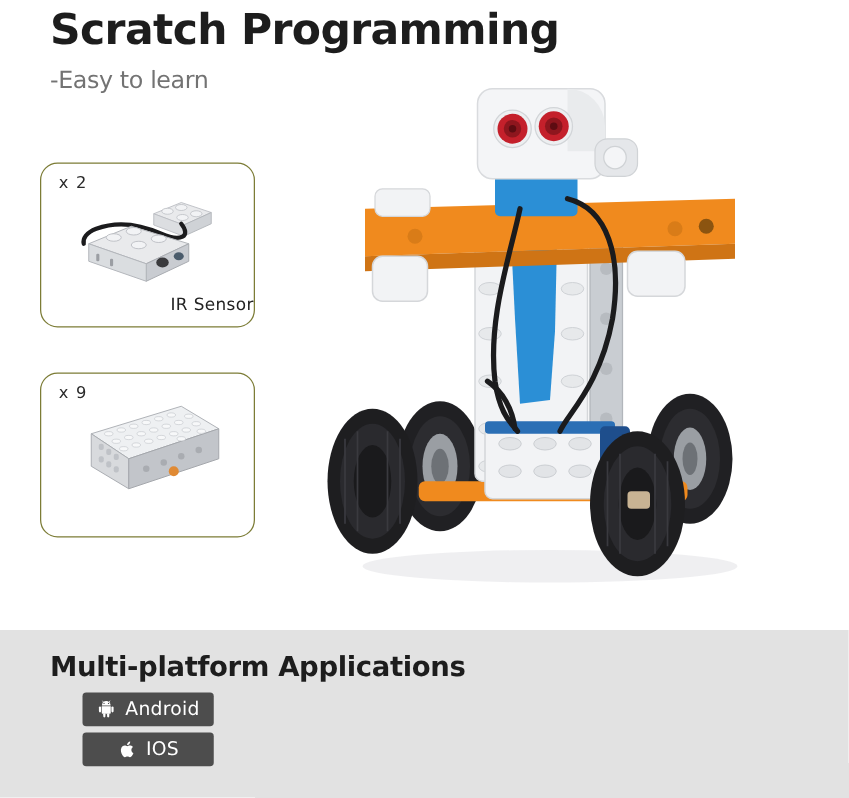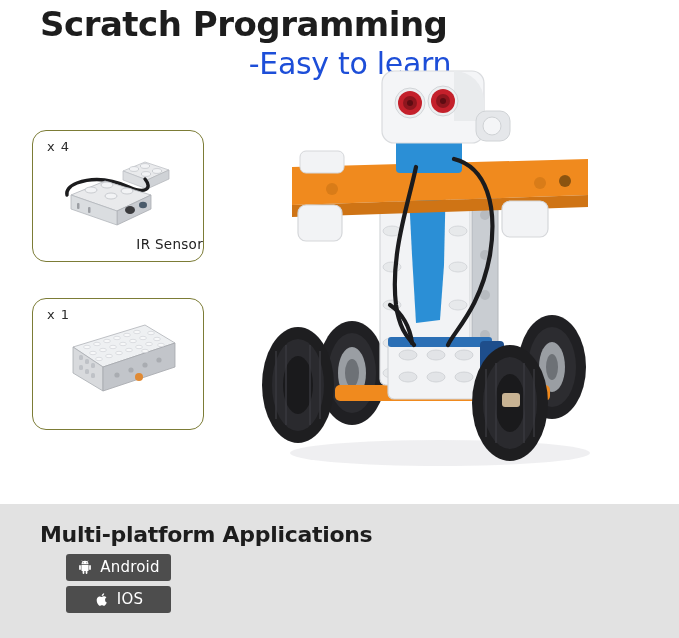--- a/index.html
+++ b/index.html
@@ -13,22 +13,22 @@
   }
   
   .header{position:absolute;left:40px;top:0;width:620px;}
   .title{
     font-family:"DejaVu Sans", sans-serif;
     font-size:34px;font-weight:bold;color:#1d1d1d;
     letter-spacing:-0.5px;line-height:44px;margin:0;padding-top:2px;
   }
   .subtitle{
     font-family:"DejaVu Sans", sans-serif;
-    font-size:30px;font-weight:normal;color:#1d4ed8;
-    line-height:32px;margin:0;padding-top:2px;letter-spacing:-0.3px;text-align:center;
+    font-size:19px;font-weight:normal;color:#737373;
+    line-height:32px;margin:0;padding-top:2px;letter-spacing:-0.3px;
   }
 
   
   .part-card{
     position:absolute;left:32px;width:172px;height:132px;
     border:1.5px solid #7c7c36;border-radius:14px;background:#fff;
     box-sizing:border-box;
   }
   #card-ir{top:130px;}
   #card-host{top:298px;}
@@ -69,21 +69,21 @@
 </style>
 </head>
 <body>
 
 <div class="header">
   <h1 class="title">Scratch Programming</h1>
   <h2 class="subtitle">-Easy to learn</h2>
 </div>
 
 <div class="part-card" id="card-ir">
-  <div class="qty">x 4</div>
+  <div class="qty">x 2</div>
   <svg class="part-art" viewBox="0 0 172 88">
 
     <g>
       <polygon points="90,22 112,13 136,21 114,31" fill="#e9eaec" stroke="#b9bcc1" stroke-width="0.7"></polygon>
       <polygon points="114,31 136,21 136,30 114,40" fill="#cfd2d6" stroke="#b0b3b8" stroke-width="0.7"></polygon>
       <polygon points="90,22 114,31 114,40 90,31" fill="#dcdee1" stroke="#b9bcc1" stroke-width="0.7"></polygon>
       <ellipse cx="101" cy="20" rx="4.6" ry="2.4" fill="#f2f3f5" stroke="#b9bcc1" stroke-width="0.6"></ellipse>
       <ellipse cx="112" cy="17" rx="4.6" ry="2.4" fill="#f2f3f5" stroke="#b9bcc1" stroke-width="0.6"></ellipse>
       <ellipse cx="113" cy="25" rx="4.6" ry="2.4" fill="#f2f3f5" stroke="#b9bcc1" stroke-width="0.6"></ellipse>
       <ellipse cx="124" cy="22" rx="4.6" ry="2.4" fill="#f2f3f5" stroke="#b9bcc1" stroke-width="0.6"></ellipse>
@@ -104,21 +104,21 @@
       <ellipse cx="97" cy="61" rx="5" ry="4" fill="#3a3a3d"></ellipse>
       <ellipse cx="110" cy="56" rx="4" ry="3.2" fill="#4a5b6b"></ellipse>
       <rect x="44" y="54" width="2.5" height="6" rx="1" fill="#9b9ea3"></rect>
       <rect x="55" y="58" width="2.5" height="6" rx="1" fill="#9b9ea3"></rect>
     </g>
   </svg>
   <div class="part-label">IR Sensor</div>
 </div>
 
 <div class="part-card" id="card-host">
-  <div class="qty">x 1</div>
+  <div class="qty">x 9</div>
   <svg class="part-art" viewBox="0 0 172 88">
 
     <polygon points="40,30 112,8 142,26 70,50" fill="#eef0f2" stroke="#b0b3b8" stroke-width="0.8"></polygon>
 
     <polygon points="40,30 70,50 70,74 40,56" fill="#d8dadd" stroke="#aaadb2" stroke-width="0.8"></polygon>
 
     <polygon points="70,50 142,26 142,50 70,74" fill="#c2c5ca" stroke="#a4a7ac" stroke-width="0.8"></polygon>
 
     <g fill="#f7f8f9" stroke="#c2c5ca" stroke-width="0.5">
       <ellipse cx="54" cy="30" rx="3.4" ry="1.7"></ellipse>

